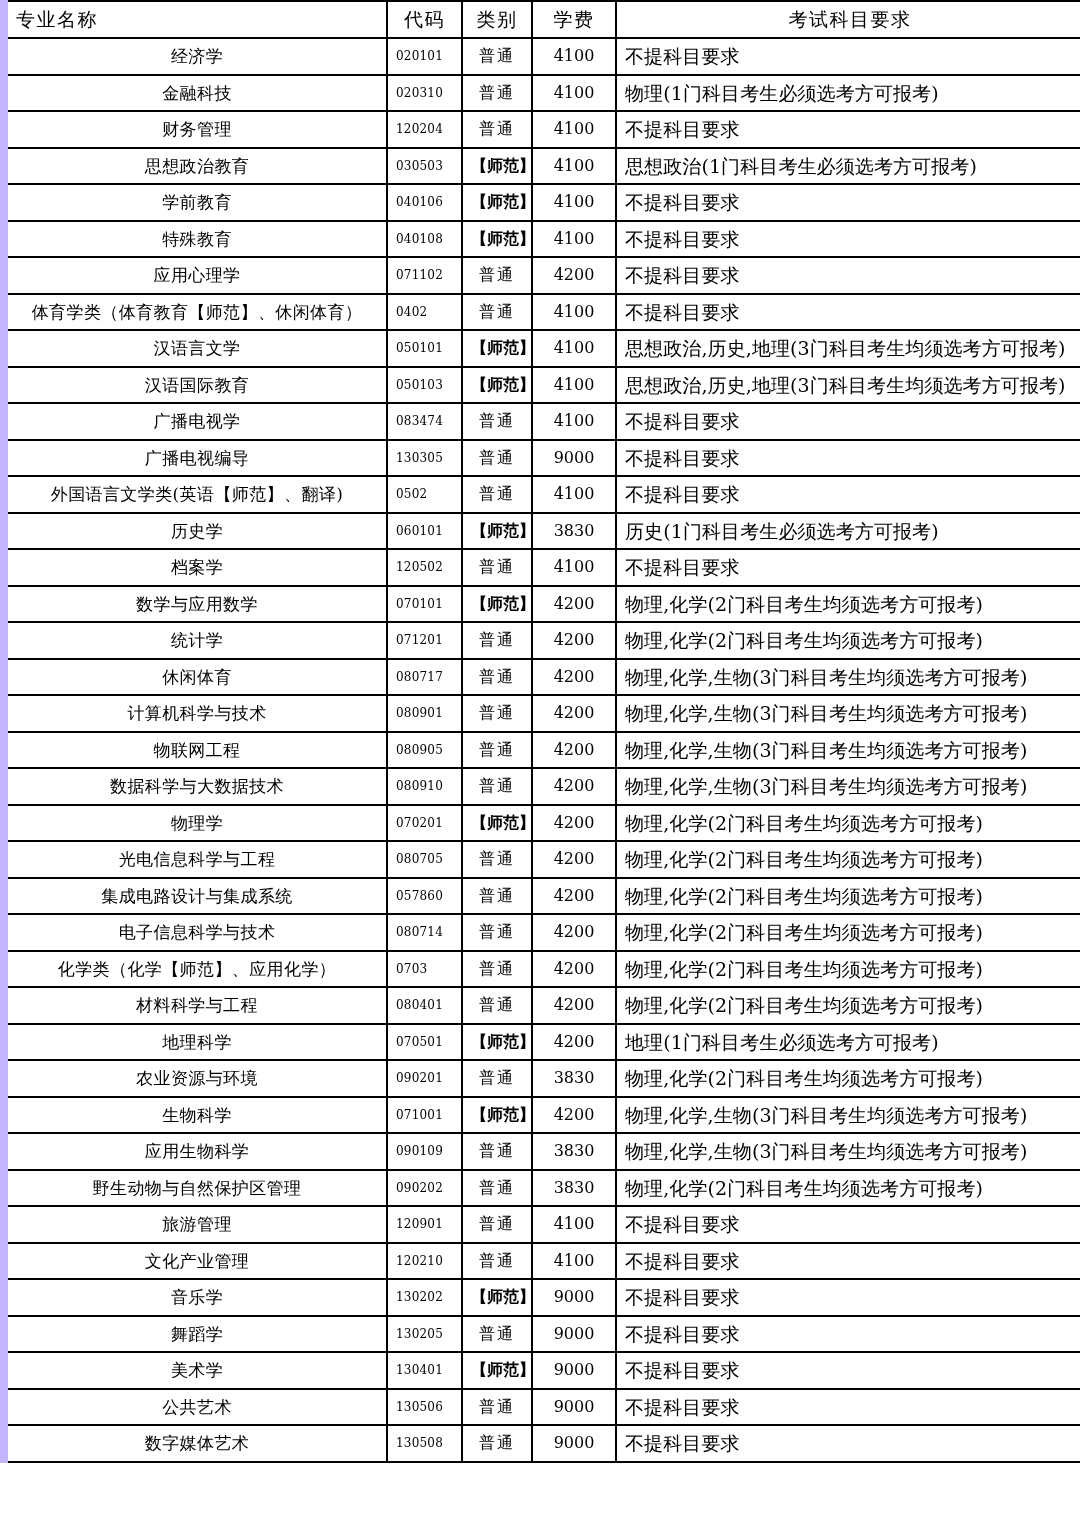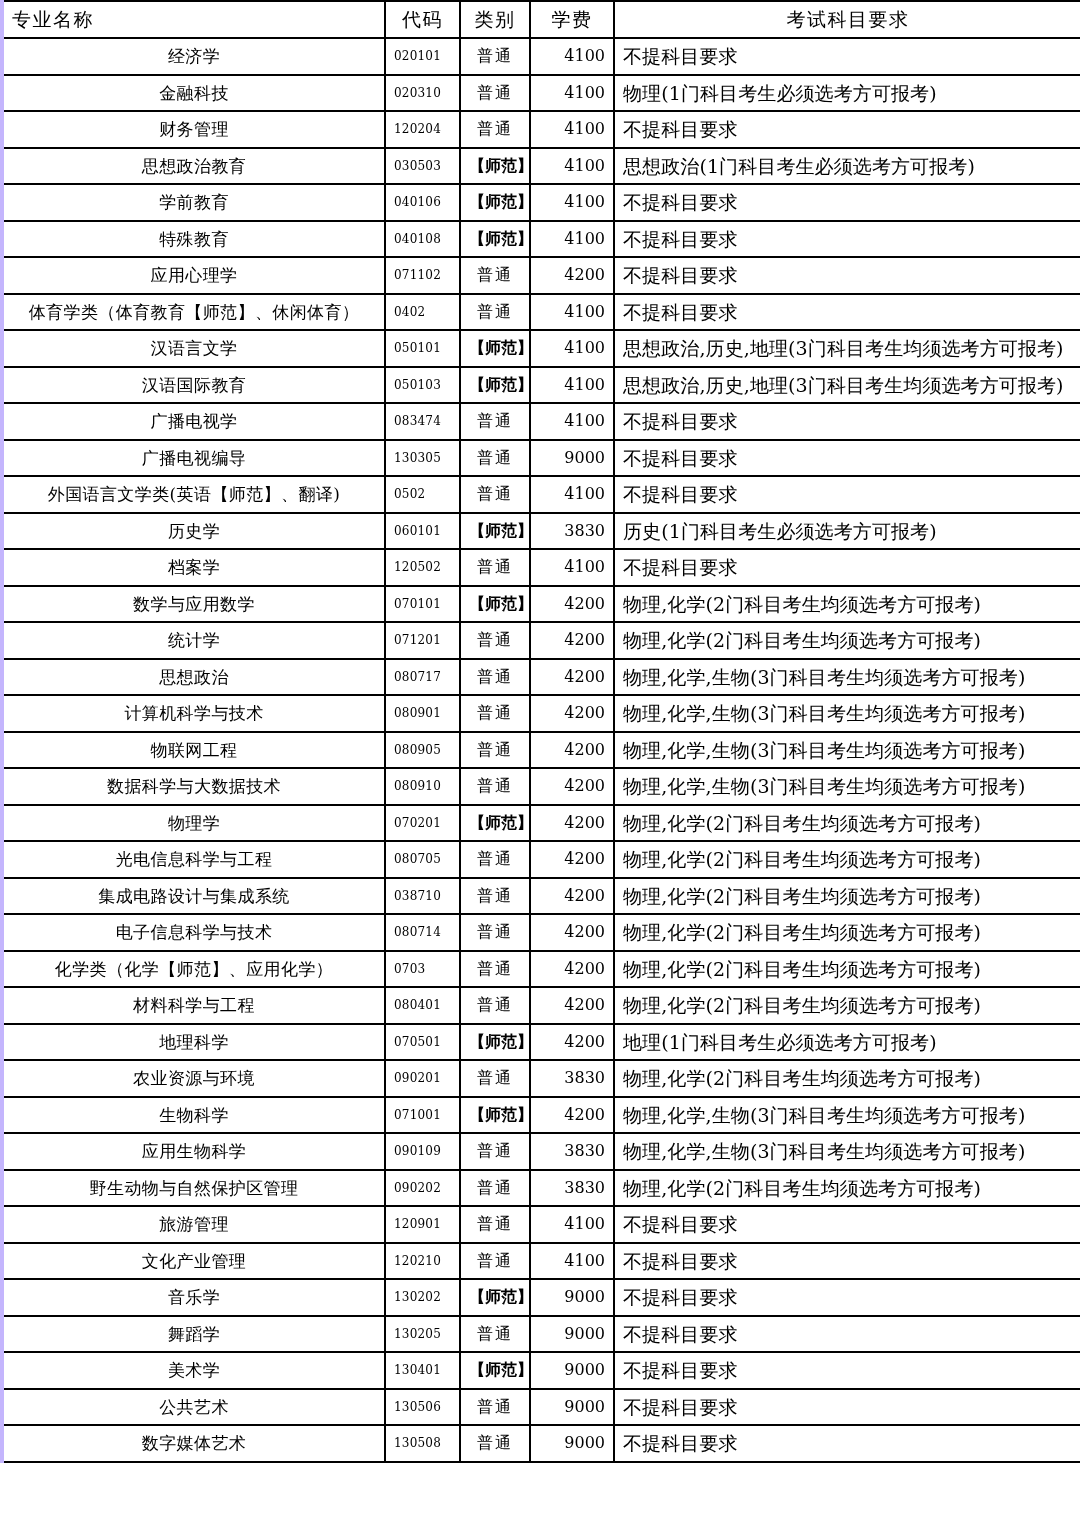--- a/index.html
+++ b/index.html
@@ -31,21 +31,21 @@
   table.majors td{
     border-right:2px solid #000;
     border-bottom:2px solid #000;
     padding:0 8px;
     vertical-align:middle;
     white-space:nowrap;
     overflow:hidden;
   }
   table.majors th:first-child,
   table.majors td:first-child{
-    border-left:4px solid #c4b5fd;
+    border-left:8px solid #c4b5fd;
   }
 
   
   thead th{
     height:35px;
     font-weight:normal;
     font-size:19px;
     letter-spacing:1.5px;
   }
   th.h-name{text-align:left;}
@@ -56,21 +56,21 @@
   tbody td{
     font-size:17px;
     line-height:34.5px;
     height:34.5px;
   }
   td.t-name{text-align:center;letter-spacing:0.4px;}
   td.t-code{text-align:left;font-size:12px;letter-spacing:0.2px;padding-left:7px;}
   td.t-cat{text-align:center;font-size:16px;}
   td.t-cat.is-normal{letter-spacing:2px;}
   td.t-cat.is-shifan{font-weight:bold;letter-spacing:0px;font-size:16px;margin-top:24px;}
-  td.t-fee{text-align:right;font-size:16px;padding-left:7px;}
+  td.t-fee{text-align:center;font-size:16px;padding-left:7px;}
   td.t-exam{text-align:left;font-size:19px;letter-spacing:0.1px;}
 </style>
 </head>
 <body>
 
 <div id="page">
   <table class="majors">
     <colgroup>
       <col class="c-name">
         <col class="c-code">
@@ -201,21 +201,21 @@
           <td class="t-exam">物理,化学(2门科目考生均须选考方可报考)</td>
         </tr>
         <tr>
           <td class="t-name">统计学</td>
           <td class="t-code">071201</td>
           <td class="t-cat is-normal">普通</td>
           <td class="t-fee">4200</td>
           <td class="t-exam">物理,化学(2门科目考生均须选考方可报考)</td>
         </tr>
         <tr>
-          <td class="t-name">思想政治</td>
+          <td class="t-name">休闲体育</td>
           <td class="t-code">080717</td>
           <td class="t-cat is-normal">普通</td>
           <td class="t-fee">4200</td>
           <td class="t-exam">物理,化学,生物(3门科目考生均须选考方可报考)</td>
         </tr>
         <tr>
           <td class="t-name">计算机科学与技术</td>
           <td class="t-code">080901</td>
           <td class="t-cat is-normal">普通</td>
           <td class="t-fee">4200</td>
@@ -244,21 +244,21 @@
         </tr>
         <tr>
           <td class="t-name">光电信息科学与工程</td>
           <td class="t-code">080705</td>
           <td class="t-cat is-normal">普通</td>
           <td class="t-fee">4200</td>
           <td class="t-exam">物理,化学(2门科目考生均须选考方可报考)</td>
         </tr>
         <tr>
           <td class="t-name">集成电路设计与集成系统</td>
-          <td class="t-code">038710</td>
+          <td class="t-code">057860</td>
           <td class="t-cat is-normal">普通</td>
           <td class="t-fee">4200</td>
           <td class="t-exam">物理,化学(2门科目考生均须选考方可报考)</td>
         </tr>
         <tr>
           <td class="t-name">电子信息科学与技术</td>
           <td class="t-code">080714</td>
           <td class="t-cat is-normal">普通</td>
           <td class="t-fee">4200</td>
           <td class="t-exam">物理,化学(2门科目考生均须选考方可报考)</td>

